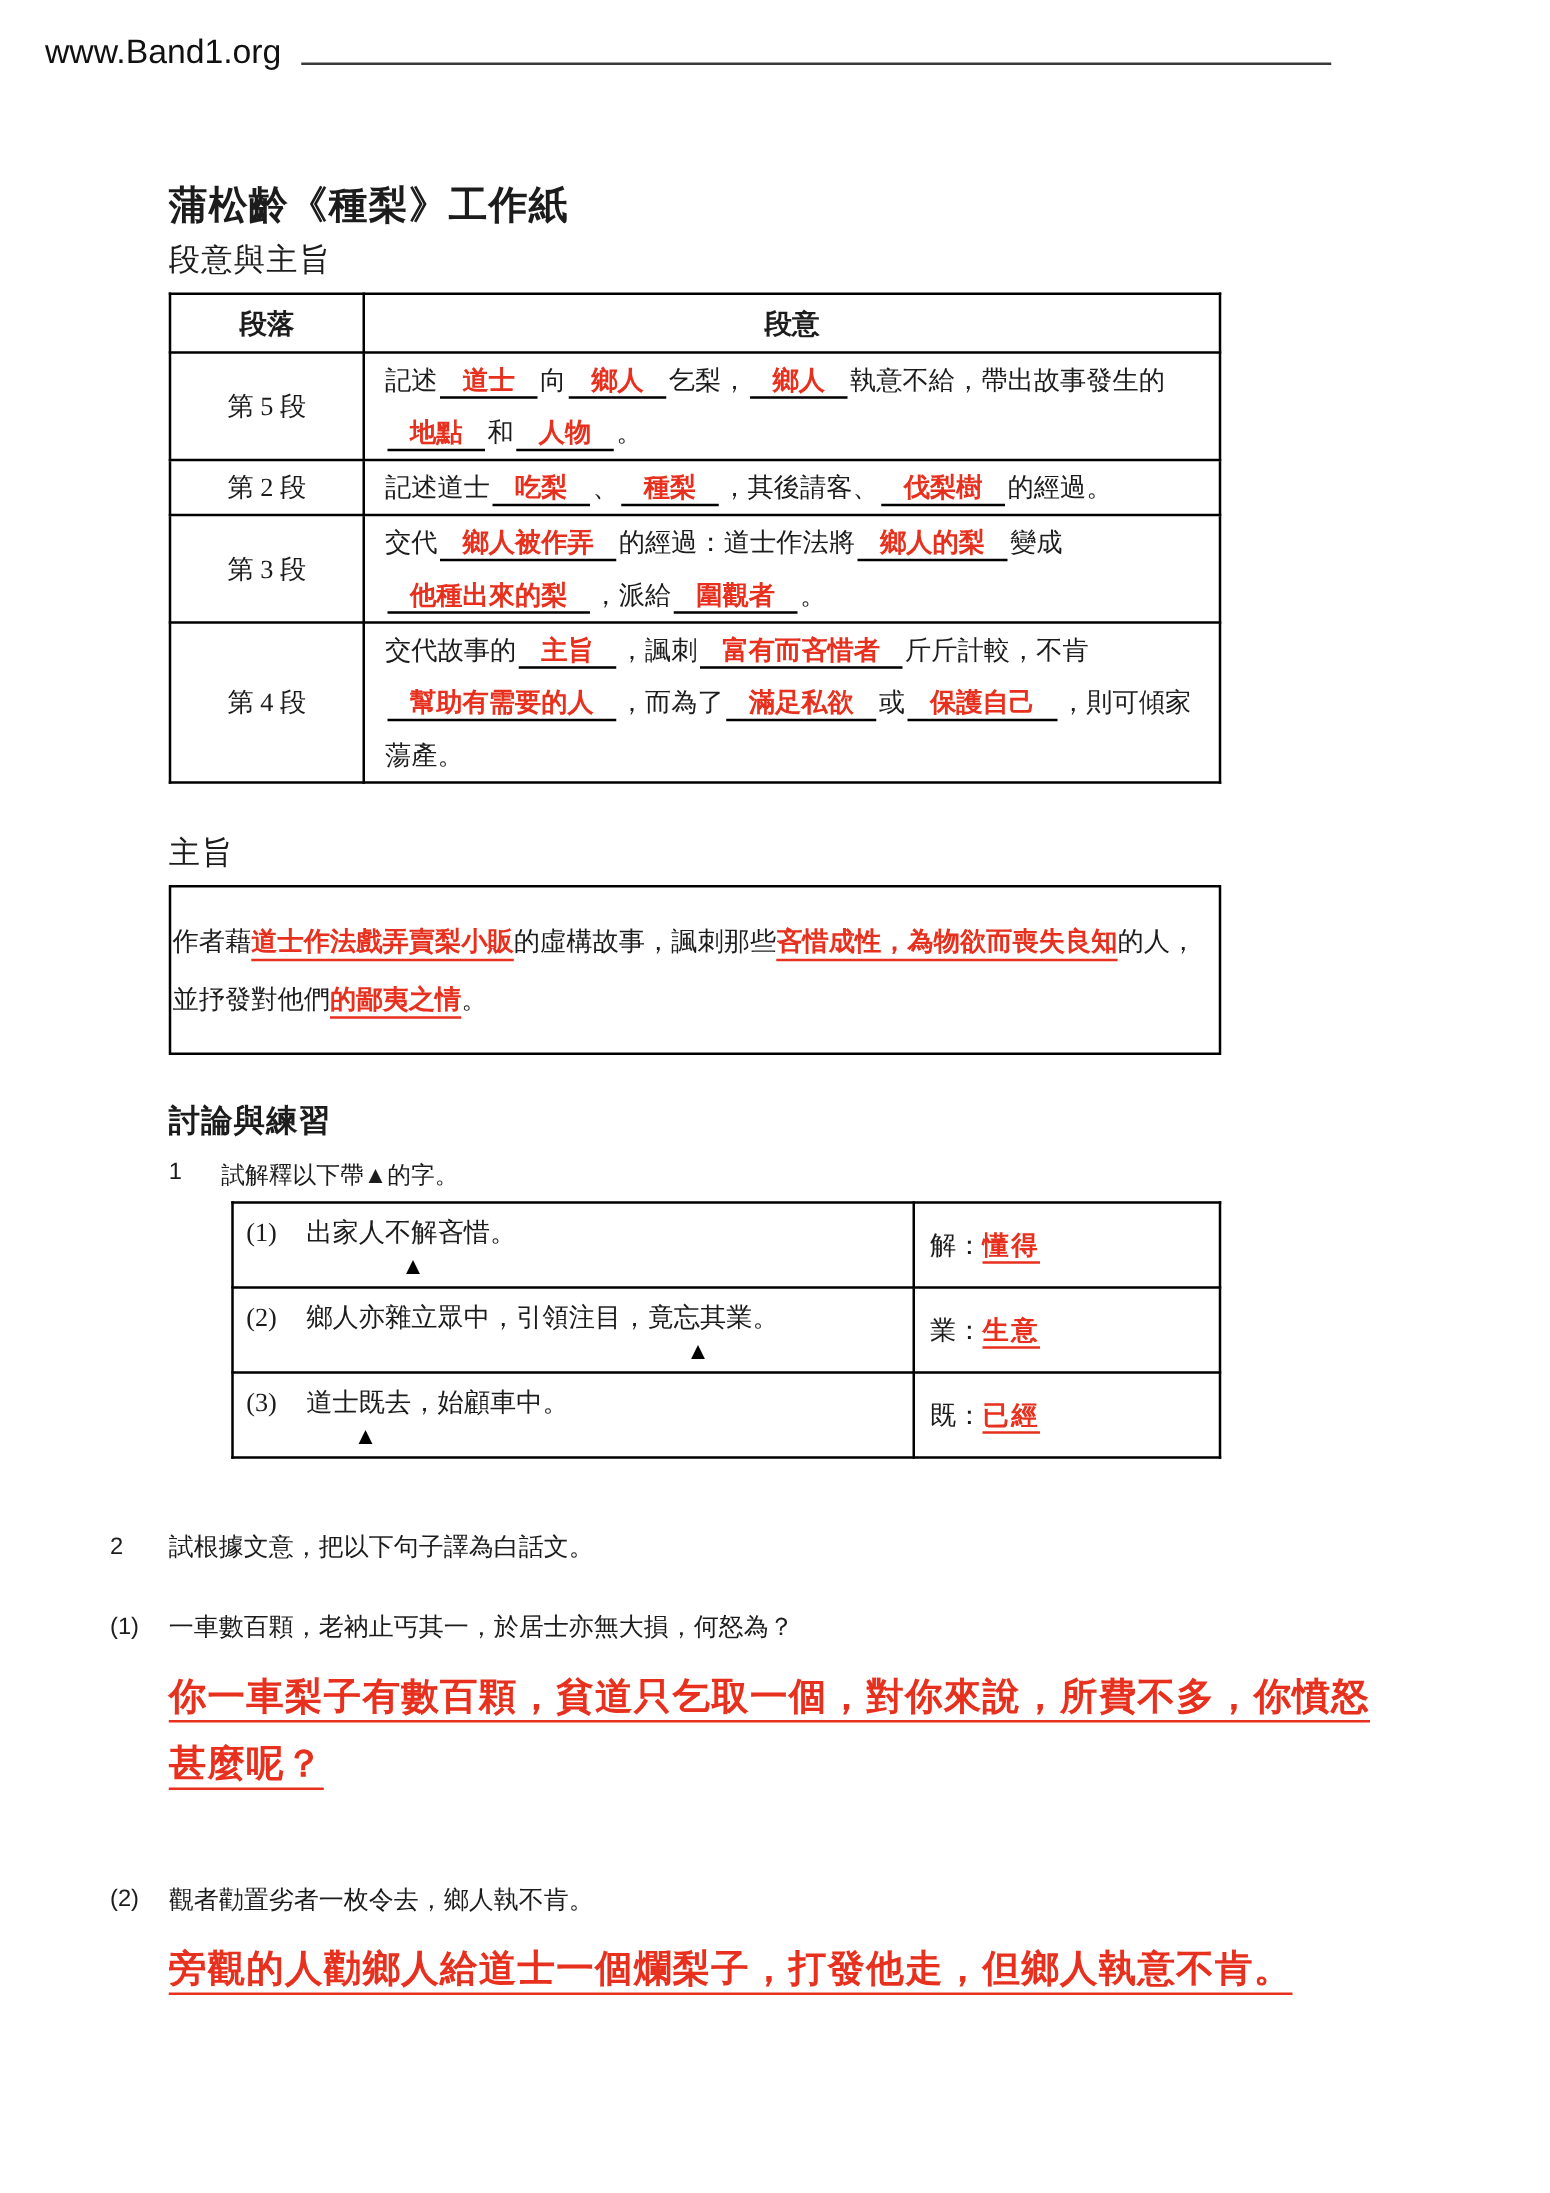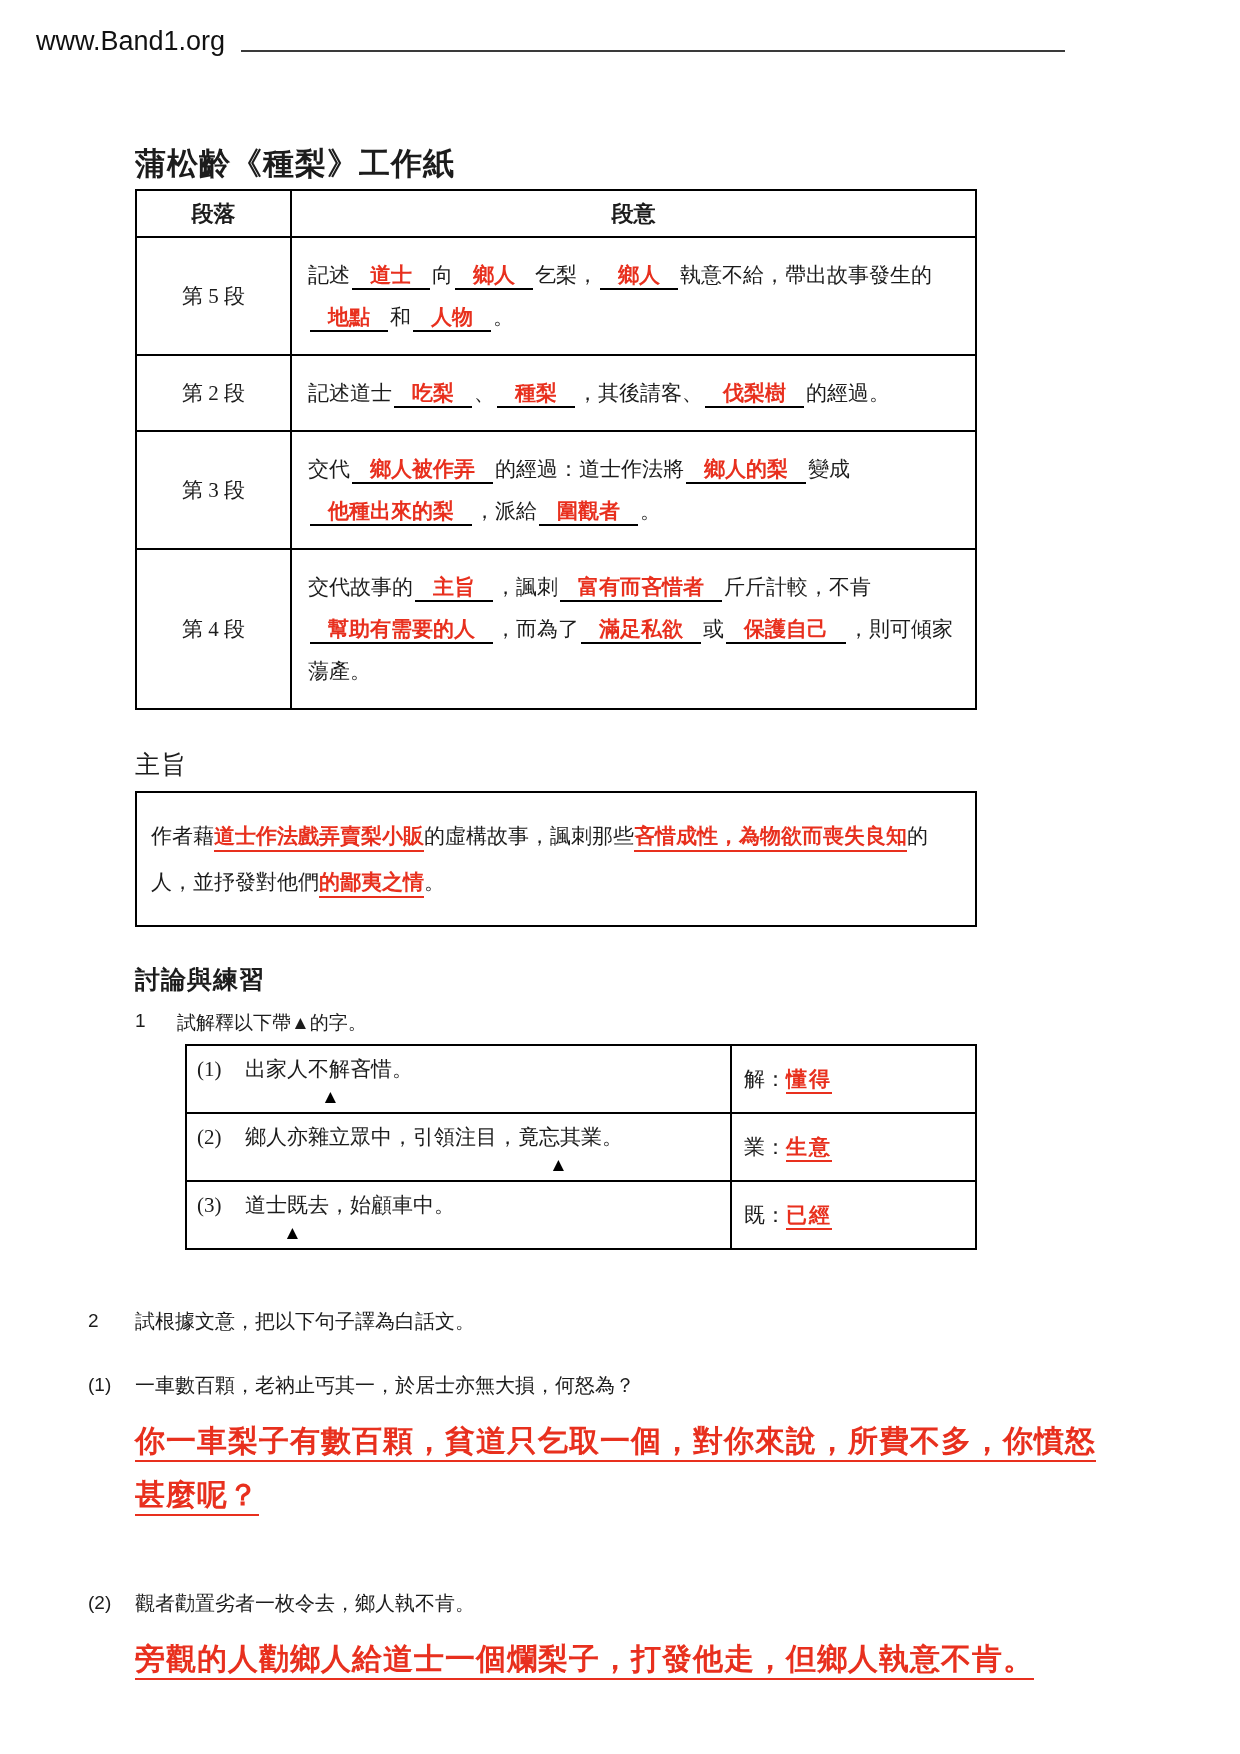--- a/index.html
+++ b/index.html
@@ -29,36 +29,36 @@
   }
   .sec-bold { font-weight: bold; }
 
   
   table { border-collapse: collapse; }
   .para-table { width: 842px; }
   .para-table th, .para-table td { border: 2px solid #000; }
   .para-table th { height: 47px; font-size: 22px; font-weight: bold; text-align: center; }
   .col-para { width: 155px; }
   .para-label { text-align: center; vertical-align: middle; font-size: 21px; white-space: nowrap; padding: 0 6px; }
-  .para-meaning { padding: 16px 16px; font-size: 21px; line-height: 42px; vertical-align: middle; }
+  .para-meaning { padding: 0 16px; font-size: 21px; line-height: 42px; vertical-align: middle; }
 
   .seg { }
   .seg-answer {
     color: var(--answer-red, #e0301e);
     font-weight: bold;
     border-bottom: 2px solid #000;
     padding: 0 18px 1px 18px;
     margin: 0 2px;
     white-space: nowrap;
   }
 
   
   .theme-heading { margin-top: 38px; }
   .theme-box {
-    border: 2px solid #000; width: 842px; padding: 20px 14px;
+    border: 2px solid #000; width: 842px; padding: 20px 1px;
     font-size: 21px; line-height: 46px; margin-top: 8px;
   }
   .theme-box .seg-answer {
     border-bottom: none; padding: 0; margin: 0; white-space: normal;
     text-decoration: underline; text-underline-offset: 7px; text-decoration-thickness: 2px;
   }
 
   
   .exercise-heading { margin-top: 36px; }
   .q-line { display: flex; font-size: 19px; margin: 14px 0 8px 0; }
@@ -100,20 +100,21 @@
 
   <header class="site-header">
     <span class="site-name">www.Band1.org</span>
     <span class="header-rule"></span>
   </header>
 
   <main class="content">
 
     <h1 class="title">蒲松齡《種梨》工作紙</h1>
 
+    <h2 class="sec">段意與主旨</h2>
 
     <table class="para-table">
       <tbody>
           <tr>
         <th class="col-para">段落</th>
         <th>段意</th>
       </tr>
       <tr>
         <td class="para-label">第 5 段</td>
         <td class="para-meaning"><span class="seg">記述</span><span class="seg seg-answer">道士</span><span class="seg">向</span><span class="seg seg-answer">鄉人</span><span class="seg">乞梨，</span><span class="seg seg-answer">鄉人</span><span class="seg">執意不給，帶出故事發生的</span><span class="seg seg-answer">地點</span><span class="seg">和</span><span class="seg seg-answer">人物</span><span class="seg">。</span></td>

